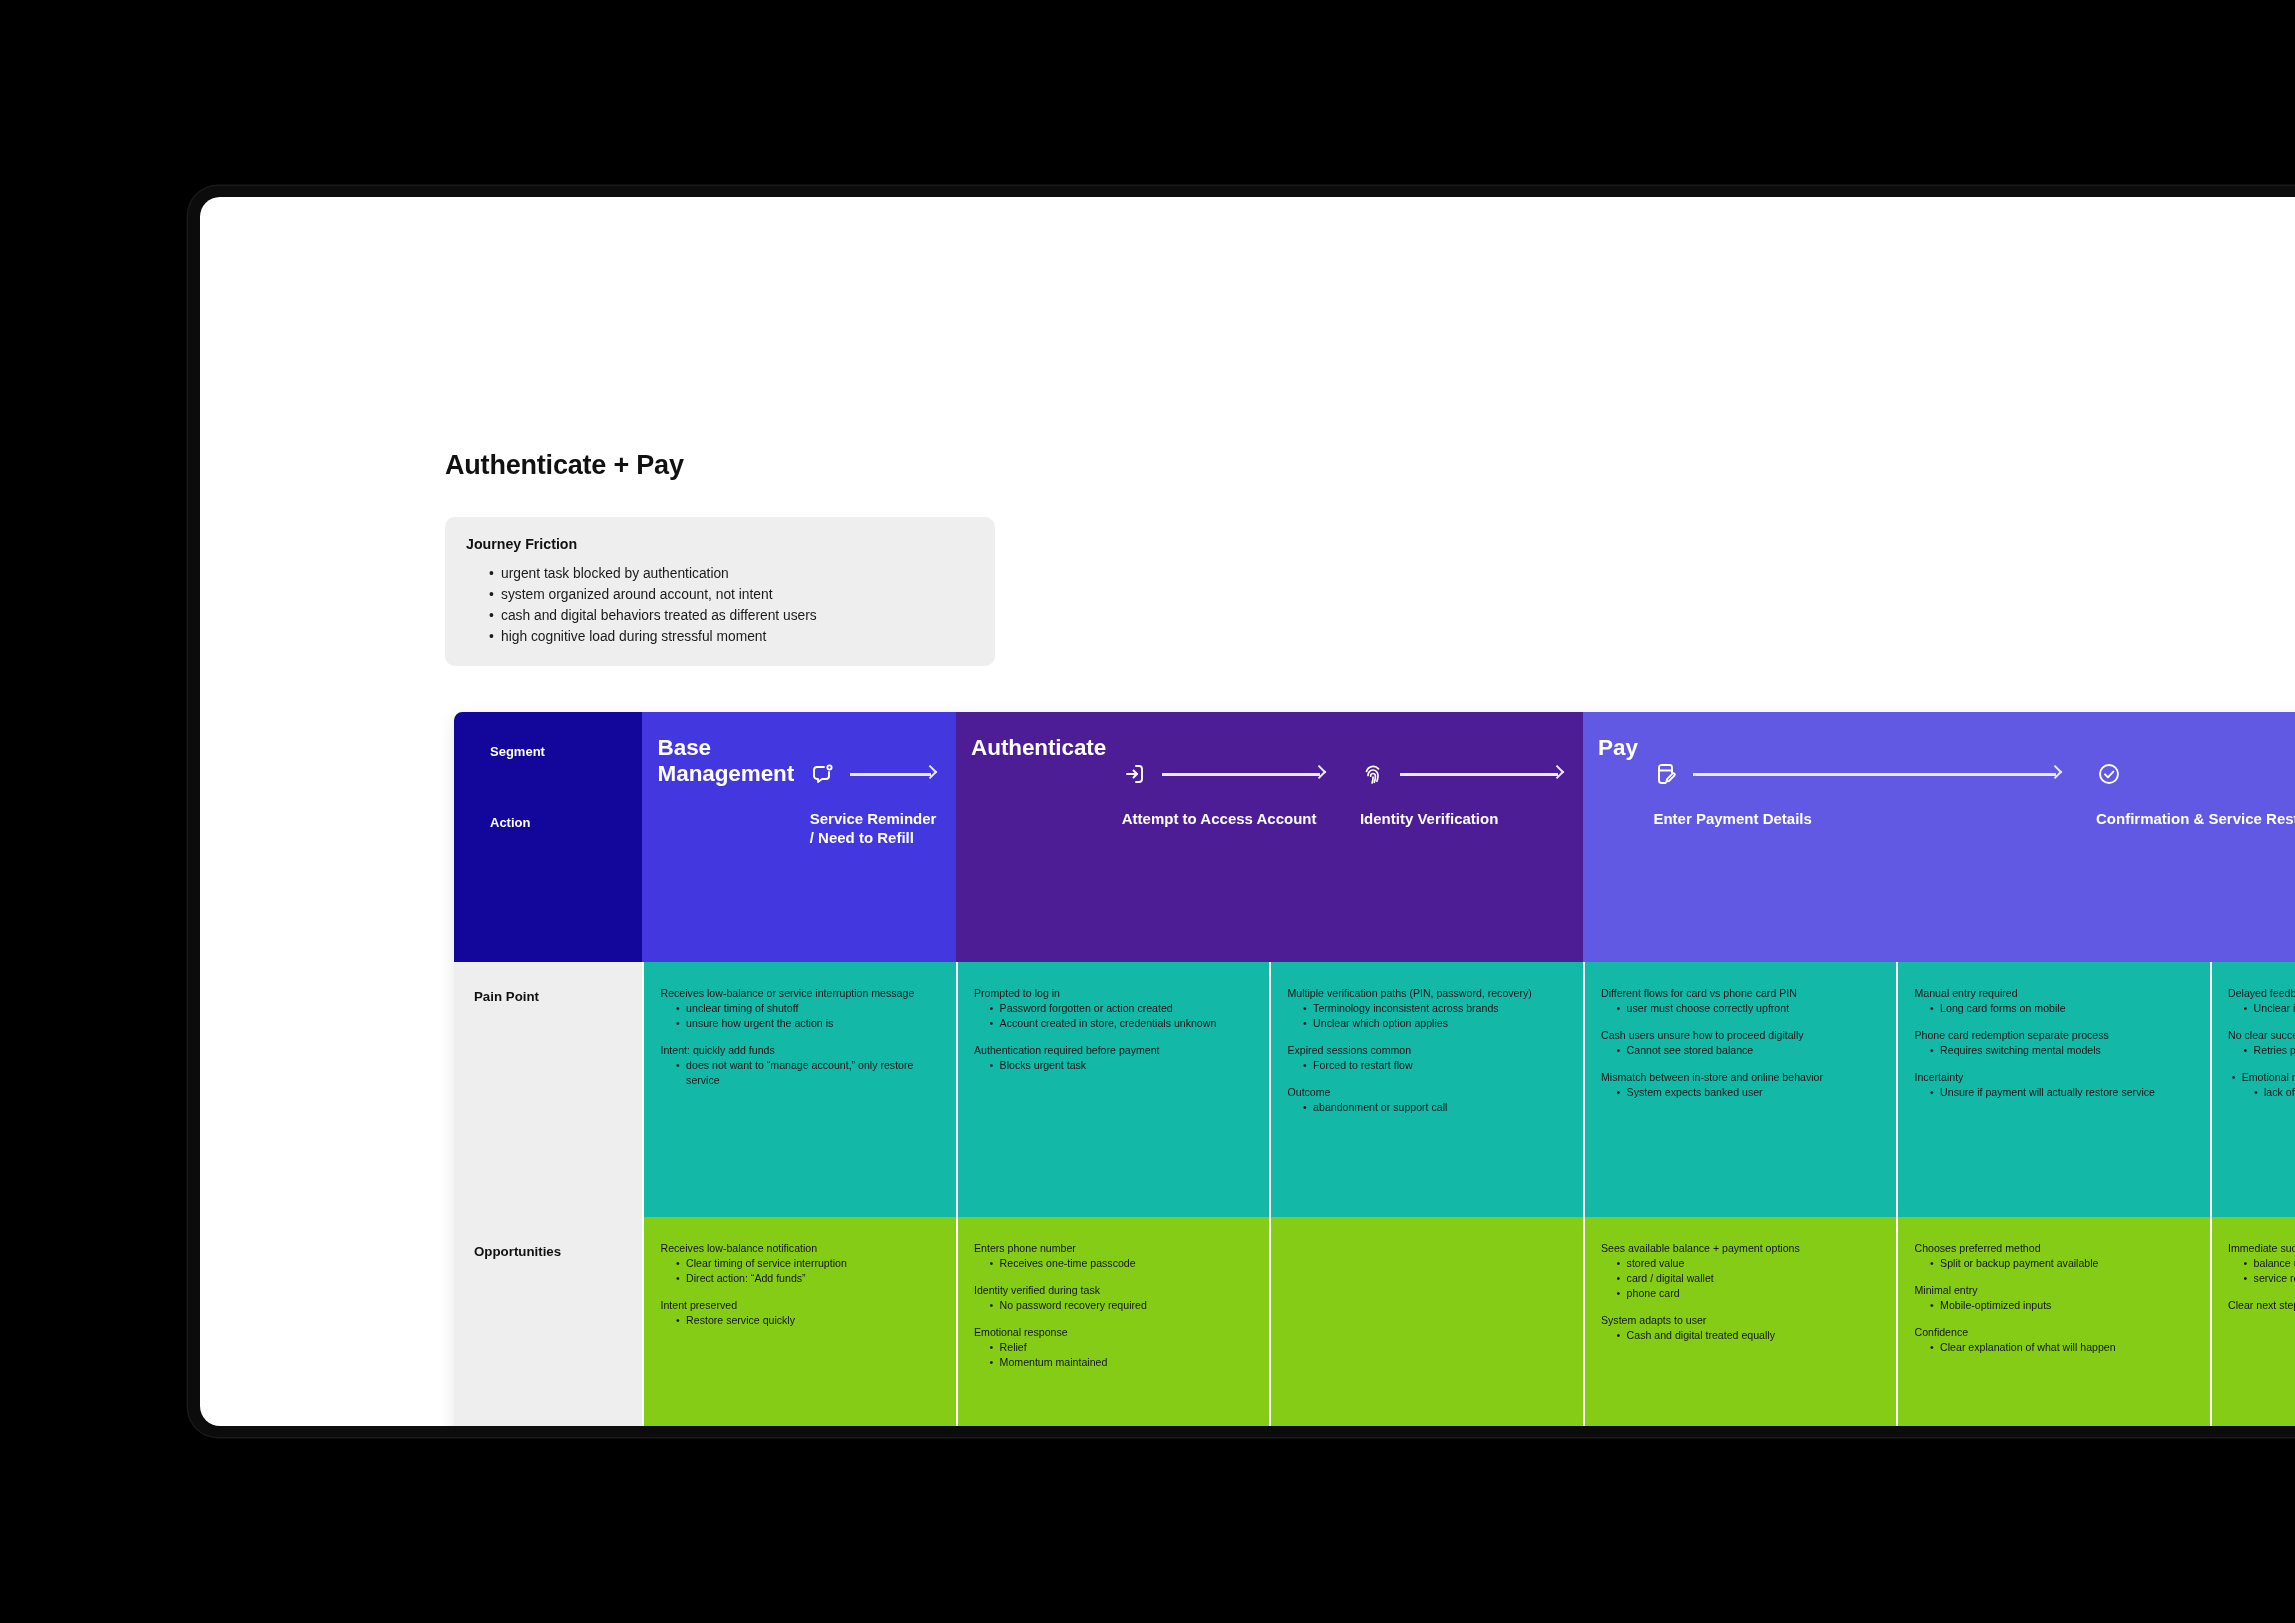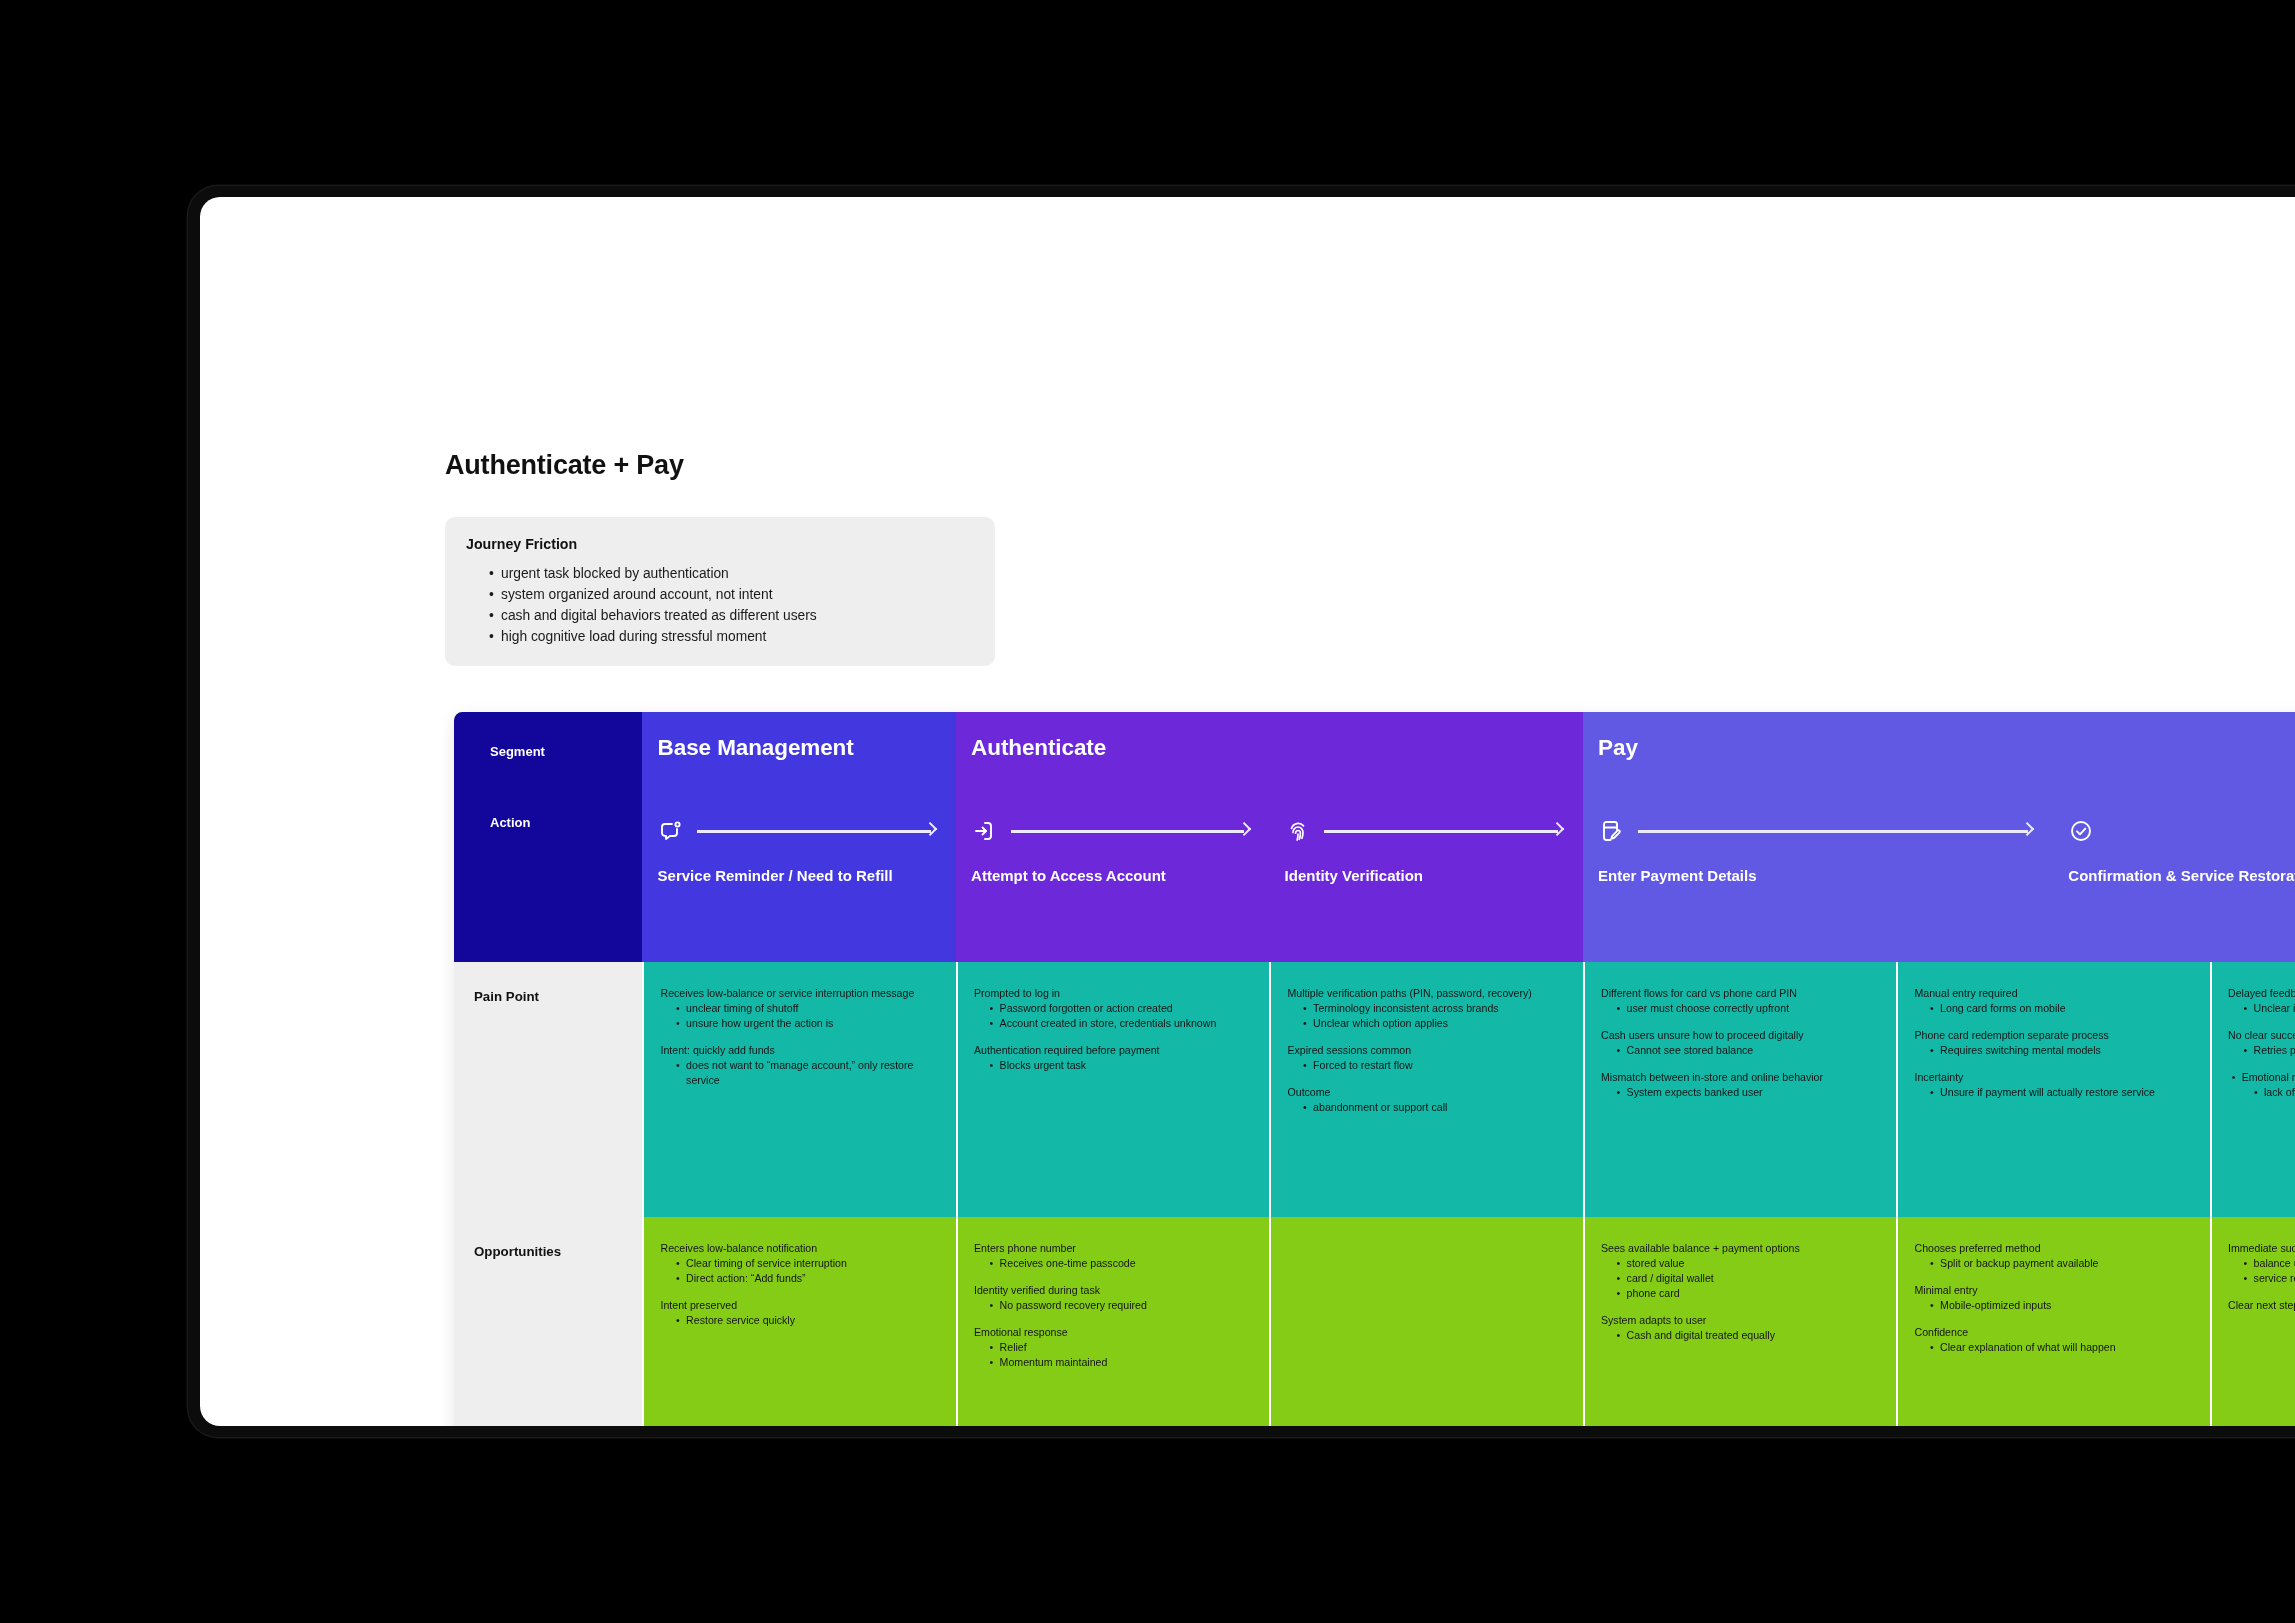--- a/index.html
+++ b/index.html
@@ -97,21 +97,21 @@
     position: absolute;
     left: 36px;
     font-size: 13px;
     font-weight: 700;
   }
   #header-label .lbl.segment { top: 32px; }
   #header-label .lbl.action  { top: 103px; }
 
   .segment-group {
     display: flex;
-    flex-direction: column;
+    flex-direction: row;
   }
   .segment-title-bar {
     height: 57px;
     display: flex;
     align-items: flex-start;
     padding: 23px 0 0 15.6px;
   }
   .segment-title {
     font-size: 22.5px;
     font-weight: 700;
@@ -259,21 +259,21 @@
                     </div>
                     <div class="step-arrow">
                       <span class="shaft"></span>
                       <span class="head"></span>
                     </div>
                   </div>
                   <div class="step-label">Service Reminder / Need to Refill</div>
                 </div>
               </div>
             </div>
-            <div class="segment-group" style="background: #6d28d9; flex: 2 1 0px; min-width: 0px;">
+            <div class="segment-group" style="background: #4c1d95; flex: 2 1 0px; min-width: 0px;">
               <div class="segment-title-bar">
                 <div class="segment-title">Authenticate</div>
               </div>
               <div class="segment-steps">
                 <div class="step">
                   <div class="step-iconrow">
                     <div class="step-icon">
                       <svg width="24" height="24" viewBox="0 0 24 24" fill="none" stroke="#fff" stroke-width="1.9" stroke-linecap="round" stroke-linejoin="round">
                         <path d="M13 4h3a3 3 0 0 1 3 3v10a3 3 0 0 1-3 3h-3"></path>
                         <path d="M4 12h10"></path>

